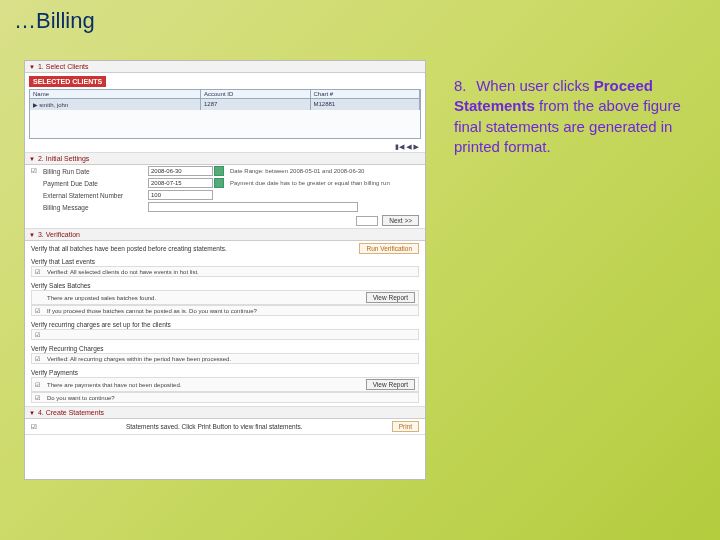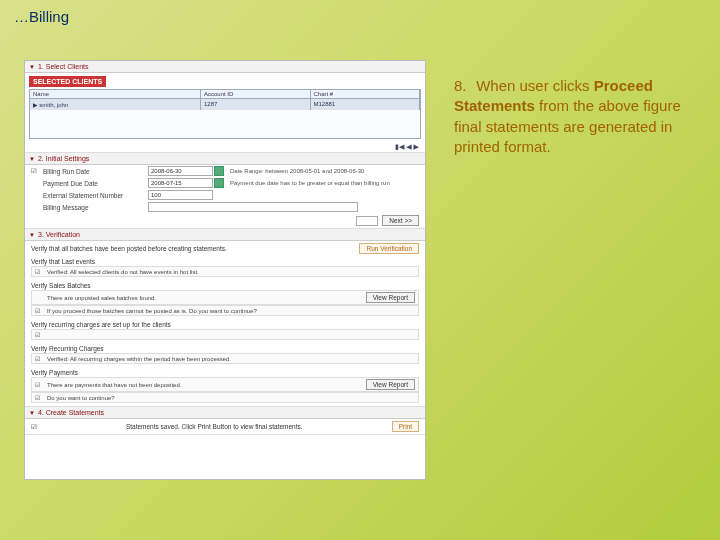--- a/index.html
+++ b/index.html
@@ -4,32 +4,32 @@
 <style>
   * { box-sizing: border-box; margin: 0; padding: 0; }
   body {
     width: 720px; height: 540px;
     font-family: Arial, sans-serif;
     background: linear-gradient(135deg, #d9e08a 0%, #cddb6a 40%, #b3cc3d 100%);
     position: relative;
   }
   .page-title {
     position: absolute; top: 8px; left: 14px;
-    font-size: 15px; color: #0a2e6b; font-weight: 400;
+    font-size: 22px; color: #0a2e6b; font-weight: 400;
   }
   .app-panel {
     position: absolute; top: 60px; left: 24px;
     width: 402px; height: 420px;
     background: #fff; border: 1px solid #bbb;
     font-size: 7px; color: #333;
     overflow: hidden;
   }
   .instruction {
     position: absolute; top: 76px; left: 454px;
-    width: 230px; font-size: 15px; color: #a16207;
+    width: 230px; font-size: 15px; color: #6d28d9;
     line-height: 1.35;
   }
   .instruction .num { display: inline-block; width: 18px; }
   .instruction b { font-weight: 700; }
   
   .sec-header {
     background: #f2f2f2; border-bottom: 1px solid #ccc;
     padding: 2px 4px; font-size: 7px; color: #0a2e6b;
     display: flex; align-items: center; gap: 3px;
   }

